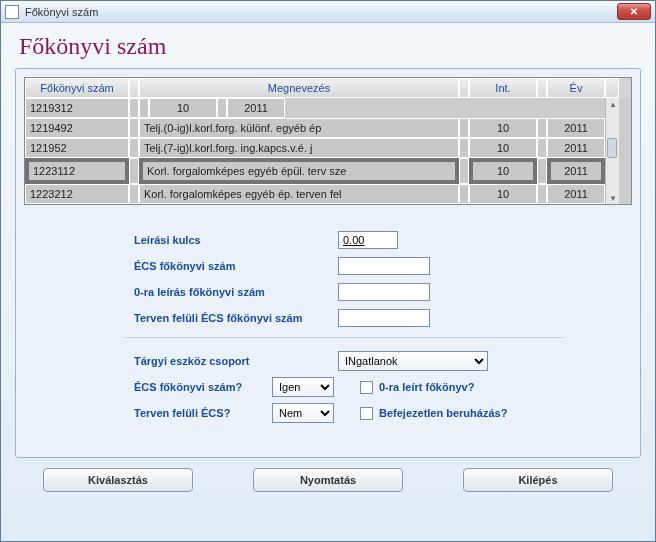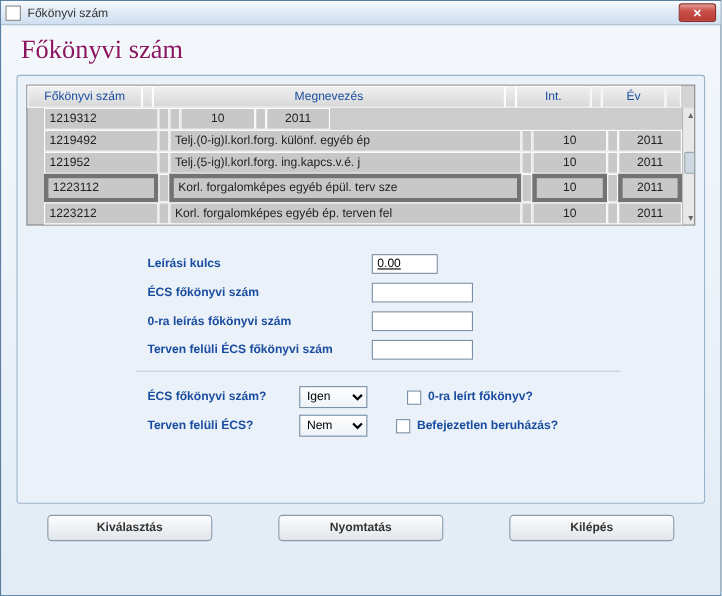--- a/index.html
+++ b/index.html
@@ -86,21 +86,20 @@
     padding: 3px 4px;
     color: #1a4da0;
     font-weight: normal;
     text-align: center;
     font-size: 11px;
     cursor: pointer;
   }
   .grid-body .row {
     display: flex;
     background: #ccc;
-    margin-left: 15px;
   }
   .grid-body .row.selected .cell {
     border: 4px solid #737373;
   }
   .grid-body .cell, .grid-body .sp {
     border: 1px solid #fff;
     background: #c8c8c8;
     padding: 3px 4px;
     color: #222;
     font-size: 11px;
@@ -241,21 +240,21 @@
               <div class="sp col-sep"></div>
               <div class="cell col-meg">Telj.(0-ig)l.korl.forg. különf. egyéb ép</div>
               <div class="sp col-sep"></div>
               <div class="cell col-int">10</div>
               <div class="sp col-sep"></div>
               <div class="cell col-ev">2011</div>
             </div>
             <div class="row">
               <div class="cell col-fk">121952</div>
               <div class="sp col-sep"></div>
-              <div class="cell col-meg">Telj.(5-ig)l.korl.forg. ing.kapcs.v.é. j</div>
+              <div class="cell col-meg">Telj.(7-ig)l.korl.forg. ing.kapcs.v.é. j</div>
               <div class="sp col-sep"></div>
               <div class="cell col-int">10</div>
               <div class="sp col-sep"></div>
               <div class="cell col-ev">2011</div>
             </div>
             <div class="row selected">
               <div class="cell col-fk">1223112</div>
               <div class="sp col-sep"></div>
               <div class="cell col-meg">Korl. forgalomképes egyéb épül. terv sze</div>
               <div class="sp col-sep"></div>
@@ -293,25 +292,31 @@
       <div class="form-row">
         <div class="form-label">0-ra leírás főkönyvi szám</div>
         <input class="form-input med" value="" style="">
       </div>
       <div class="form-row">
         <div class="form-label">Terven felüli ÉCS főkönyvi szám</div>
         <input class="form-input med" value="" style="">
       </div>
       <div class="divider"></div>
       <div class="form-row">
+        <div class="form-label">Tárgyi eszköz csoport</div>
+        <select class="form-select wide">
+          <option>INgatlanok</option>
+        </select>
+      </div>
+      <div class="form-row">
         <div class="form-label" style="width:130px">ÉCS főkönyvi szám?</div>
         <select class="form-select narrow">
           <option>Igen</option>
         </select>
-        <div class="chk-wrap" style="margin-left:28px">
+        <div class="chk-wrap" style="margin-left:18px">
           <div class="chk"></div>
           <span>0-ra leírt főkönyv?</span>
         </div>
       </div>
       <div class="form-row">
         <div class="form-label" style="width:130px">Terven felüli ÉCS?</div>
         <select class="form-select narrow">
           <option>Nem</option>
         </select>
         <div class="chk-wrap" style="margin-left:18px">

